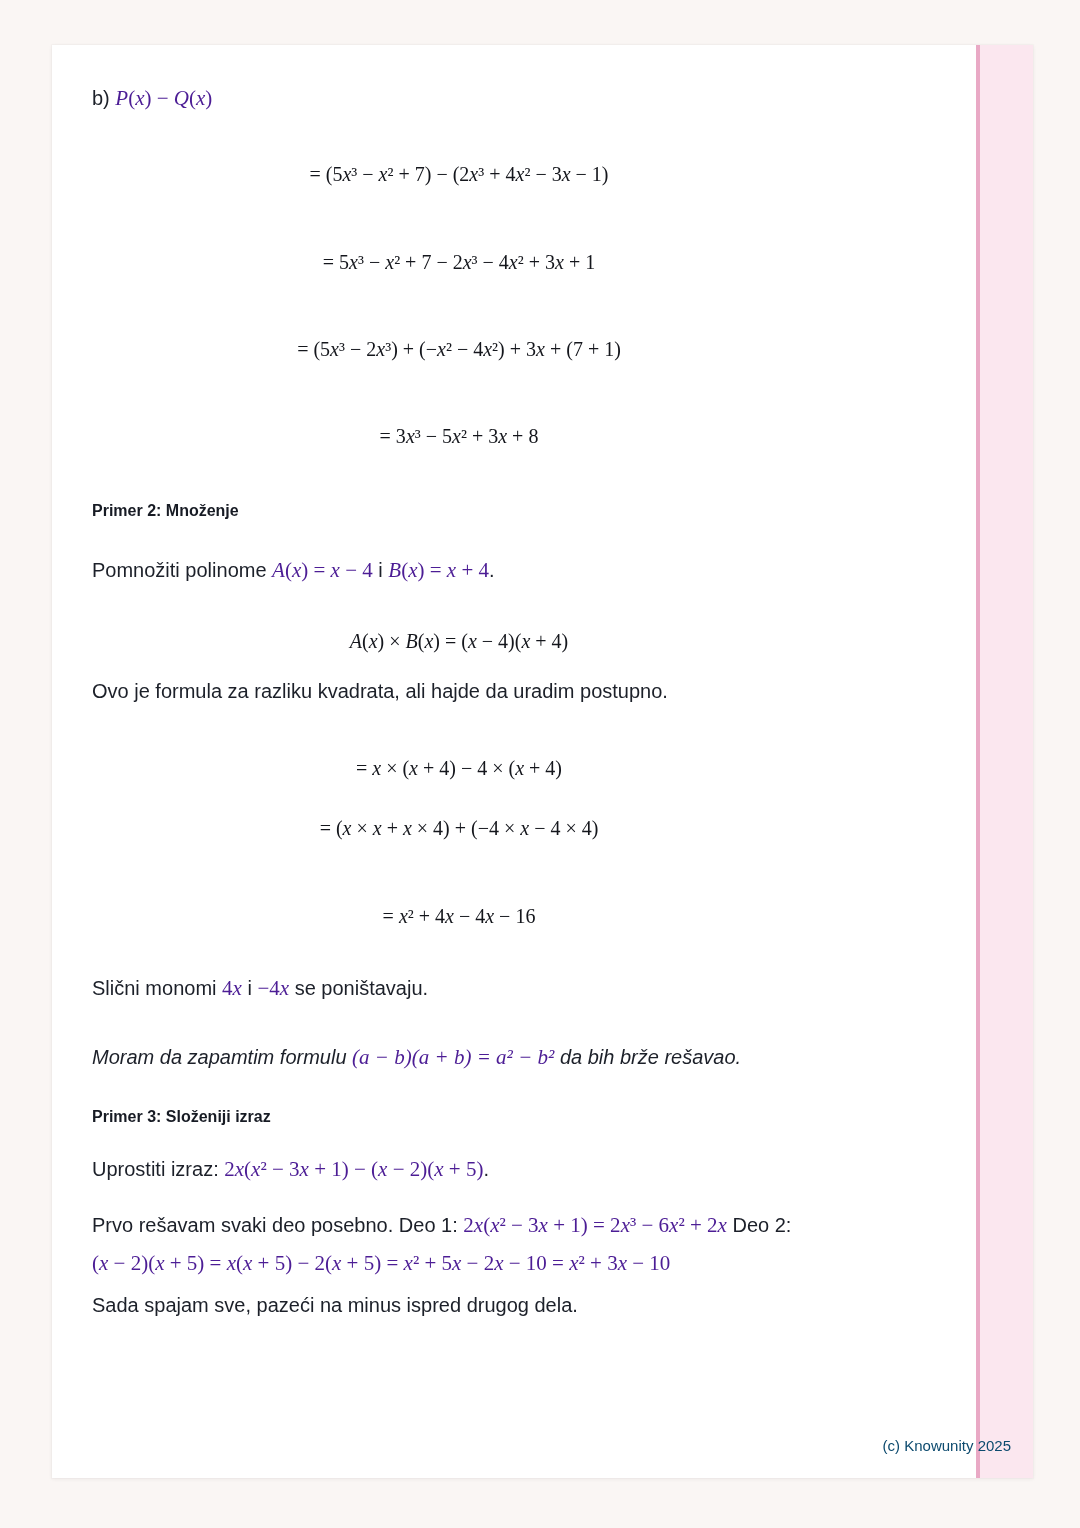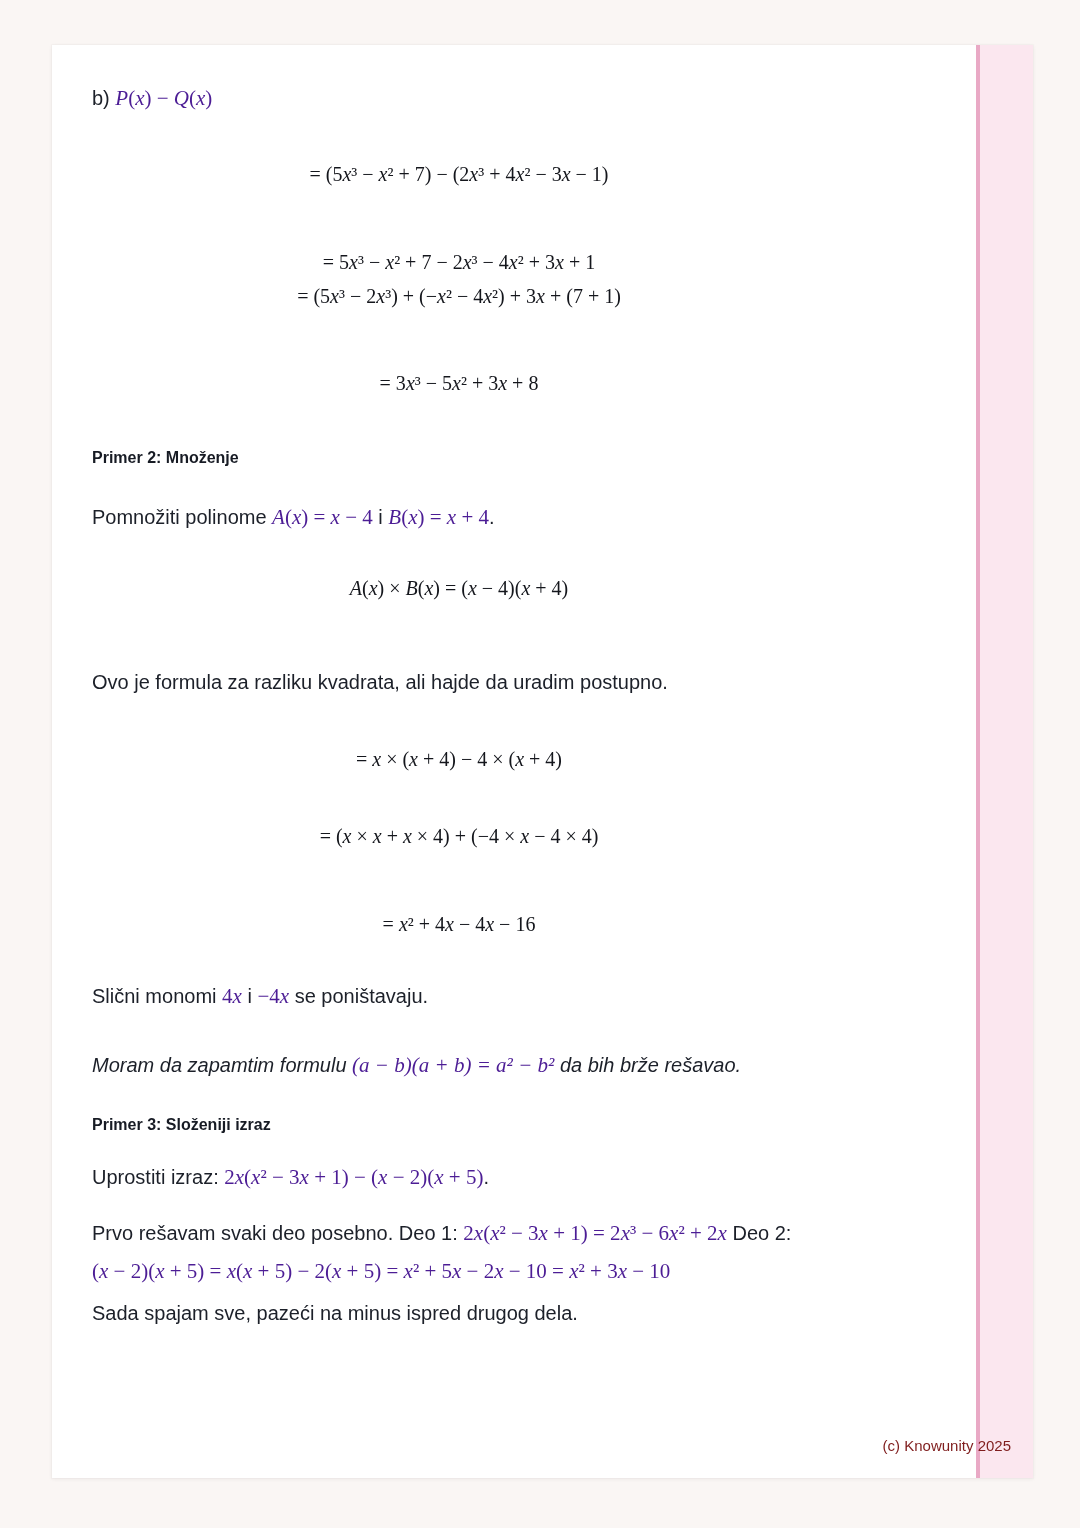--- a/index.html
+++ b/index.html
@@ -54,50 +54,50 @@
     line-height: 28px;
     font-weight: bold;
     color: #171B24;
   }
   .italic-line { font-style: italic; }
   .italic-line .txt { font-style: italic; }
   .footer {
     position: absolute;
     right: 22px; bottom: 24px;
     font-size: 15px;
-    color: #7f1d1d;
+    color: #0c4a6e;
     z-index: 2;
   }
 </style>
 </head>
 <body>
 
 <div class="page">
 
   <div class="stripe"></div>
 
   <div class="content">
 
     <div class="line"><span class="txt">b) </span><span class="math"><i>P</i>(<i>x</i>) − <i>Q</i>(<i>x</i>)</span></div>
 
     <div class="eq" style="margin-top:44px">= (5<i>x</i>³ − <i>x</i>² + 7) − (2<i>x</i>³ + 4<i>x</i>² − 3<i>x</i> − 1)</div>
     <div class="eq" style="margin-top:54px">= 5<i>x</i>³ − <i>x</i>² + 7 − 2<i>x</i>³ − 4<i>x</i>² + 3<i>x</i> + 1</div>
-    <div class="eq" style="">= (5<i>x</i>³ − 2<i>x</i>³) + (−<i>x</i>² − 4<i>x</i>²) + 3<i>x</i> + (7 + 1)</div>
+    <div class="eq" style="margin-top:53px">= (5<i>x</i>³ − 2<i>x</i>³) + (−<i>x</i>² − 4<i>x</i>²) + 3<i>x</i> + (7 + 1)</div>
     <div class="eq" style="margin-top:53px">= 3<i>x</i>³ − 5<i>x</i>² + 3<i>x</i> + 8</div>
 
     <div class="heading" style="margin-top:44px">Primer 2: Množenje</div>
 
     <div class="line" style="margin-top:30px"><span class="txt">Pomnožiti polinome </span><span class="math"><i>A</i>(<i>x</i>) = <i>x</i> − 4</span><span class="txt"> i </span><span class="math"><i>B</i>(<i>x</i>) = <i>x</i> + 4</span><span class="txt">.</span></div>
 
     <div class="eq" style="margin-top:39px"><i>A</i>(<i>x</i>) × <i>B</i>(<i>x</i>) = (<i>x</i> − 4)(<i>x</i> + 4)</div>
 
-    <div class="line" style="margin-top:62px">Ovo je formula za razliku kvadrata, ali hajde da uradim postupno.</div>
+    <div class="line" style="margin-top:18px">Ovo je formula za razliku kvadrata, ali hajde da uradim postupno.</div>
 
     <div class="eq" style="margin-top:45px">= <i>x</i> × (<i>x</i> + 4) − 4 × (<i>x</i> + 4)</div>
-    <div class="eq" style="margin-top:43px">= (<i>x</i> × <i>x</i> + <i>x</i> × 4) + (−4 × <i>x</i> − 4 × 4)</div>
+    <div class="eq" style="margin-top:26px">= (<i>x</i> × <i>x</i> + <i>x</i> × 4) + (−4 × <i>x</i> − 4 × 4)</div>
     <div class="eq" style="margin-top:54px">= <i>x</i>² + 4<i>x</i> − 4<i>x</i> − 16</div>
 
     <div class="line" style="margin-top:40px"><span class="txt">Slični monomi </span><span class="math">4<i>x</i></span><span class="txt"> i </span><span class="math">−4<i>x</i></span><span class="txt"> se poništavaju.</span></div>
 
 
     <div class="line italic-line" style="margin-top:39px"><span class="txt">Moram da zapamtim formulu </span><span class="math">(<i>a</i> − <i>b</i>)(<i>a</i> + <i>b</i>) = <i>a</i>² − <i>b</i>²</span><span class="txt"> da bih brže rešavao.</span></div>
 
     <div class="heading" style="margin-top:31px">Primer 3: Složeniji izraz</div>
 
     <div class="line" style="margin-top:23px"><span class="txt">Uprostiti izraz: </span><span class="math">2<i>x</i>(<i>x</i>² − 3<i>x</i> + 1) − (<i>x</i> − 2)(<i>x</i> + 5)</span><span class="txt">.</span></div>

